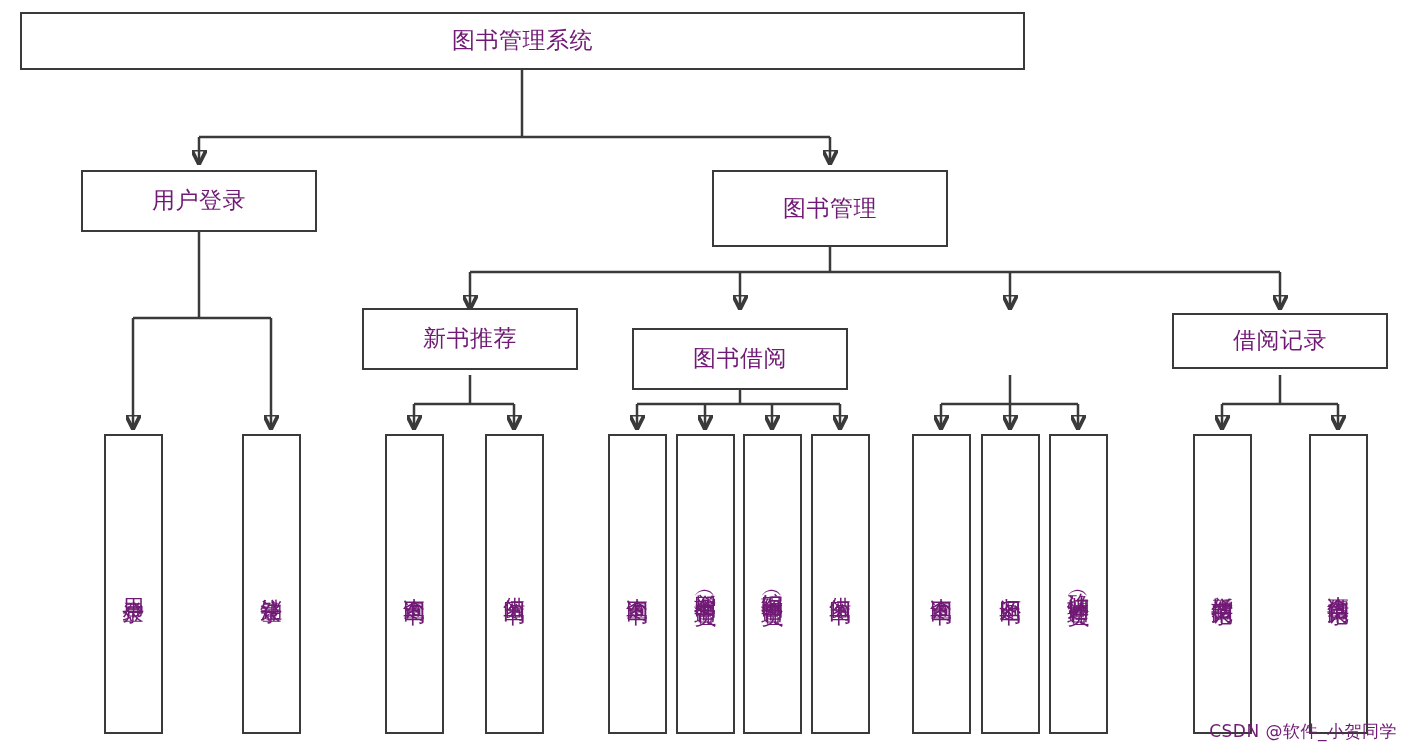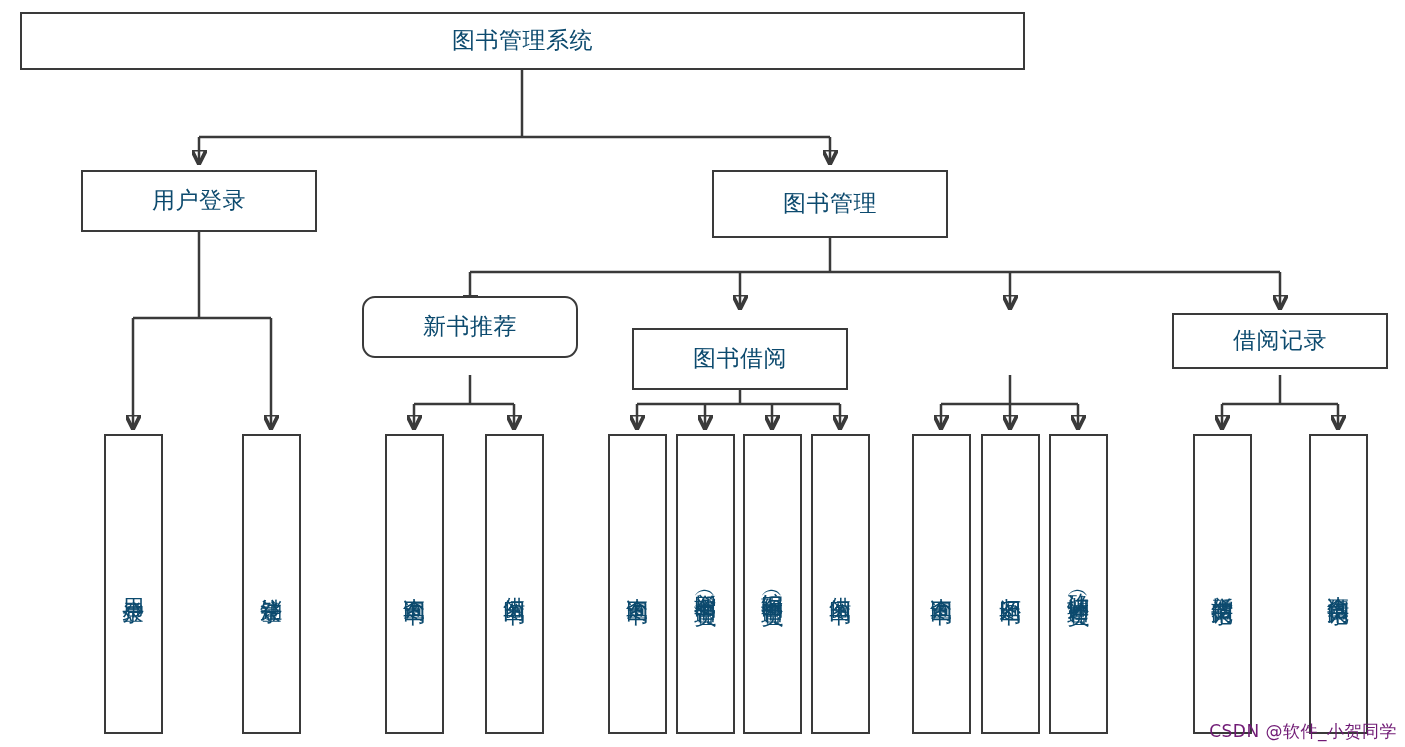--- a/index.html
+++ b/index.html
@@ -18,21 +18,21 @@
     overflow: hidden;
   }
   .node {
     position: absolute;
     box-sizing: border-box;
     border: 2.5px solid #3a3a3a;
     background: #ffffff;
     display: flex;
     align-items: center;
     justify-content: center;
-    color: #0c4a6e;
+    color: #701a75;
   }
   .node .label {
     display: block;
     text-align: center;
     letter-spacing: 0.5px;
   }
   .node.horiz .label {
     font-size: 23px;
     line-height: 1.1;
     white-space: nowrap;
@@ -125,25 +125,25 @@
     <line x1="1338" y1="404" x2="1338" y2="428" marker-end="url(#arrow)"></line>
   </svg>
 
   <div class="node horiz" style="left:20px; top:12px; width:1005px; height:58px;">
     <span class="label">图书管理系统</span>
   </div>
 
   <div class="node horiz" style="left:81px; top:170px; width:236px; height:62px;">
     <span class="label">用户登录</span>
   </div>
-  <div class="node horiz" style="left:712px; top:170px; width:236px; height:68px;">
+  <div class="node horiz" style="left:712px; top:170px; width:236px; height:77px;">
     <span class="label">图书管理</span>
   </div>
 
-  <div class="node horiz" style="left:362px; top:296px; width:216px; height:62px;border-radius:13px;">
+  <div class="node horiz" style="left:362px; top:308px; width:216px; height:62px;">
     <span class="label">新书推荐</span>
   </div>
   <div class="node horiz" style="left:632px; top:328px; width:216px; height:62px;">
     <span class="label">图书借阅</span>
   </div>
   <div class="node horiz" style="left:1172px; top:313px; width:216px; height:56px;">
     <span class="label">借阅记录</span>
   </div>
 
   <div class="node vert" style="left:104px; top:434px; width:59px; height:300px;">

